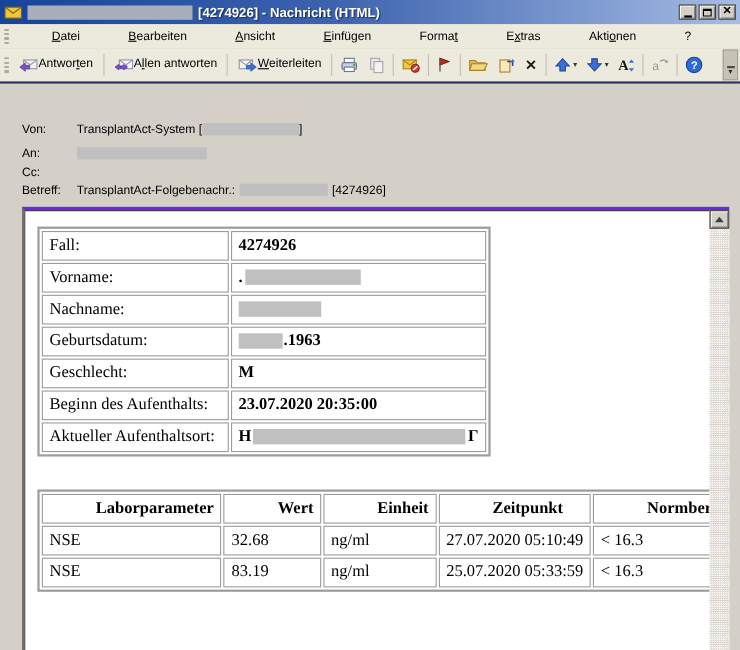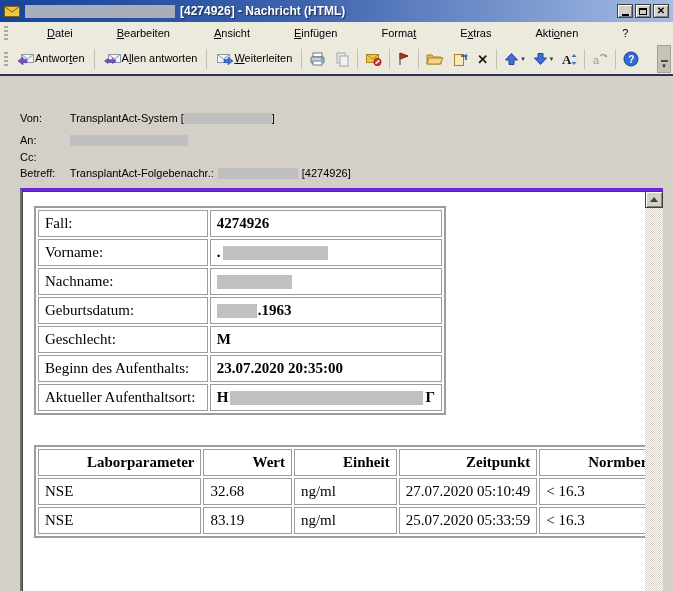--- a/index.html
+++ b/index.html
@@ -58,21 +58,21 @@
 
   
   .body { position:absolute; top:188px; left:8px; right:10px; bottom:0; background:#fff;
     border-top:3px solid #6d28d9; border-left:2px solid #707070;
     box-shadow:inset 1px 1px 0 #404040;margin-left:12px; }
   .body-content { position:absolute; top:0; left:0; right:18px; bottom:0; overflow:hidden; padding:15px 0 0 12px; }
 
   table { border-collapse:separate; border-spacing:2px; background:#fff; border:2px solid #9C9C9C; }
   td, th { border:1px solid #9C9C9C; padding:4px 6px; font-family:"Liberation Serif", serif;
     font-size:15px; line-height:17px; color:#000; white-space:nowrap; }
-  th { font-weight:bold; text-align:right;padding-left:48px; }
+  th { font-weight:bold; text-align:left;padding-left:48px; }
   .case-table { width:412px; }
   .case-table td.lbl { width:183px; }
   .val { font-weight:bold; }
   .lab-table { width:468px; margin-top:30px; }
   .t-redact { display:inline-block; background:#C0C0C0; height:14px; vertical-align:middle; position:relative; top:-1px; }
   .tw-nachname { width:75px; } .tw-vorname { width:105px; margin-left:2px; }
   .tw-geb { width:40px; margin-right:1px; } .tw-ort { width:193px; margin:0 2px; }
 
   
   .scrollbar { position:absolute; top:0; right:0; width:18px; bottom:0;

